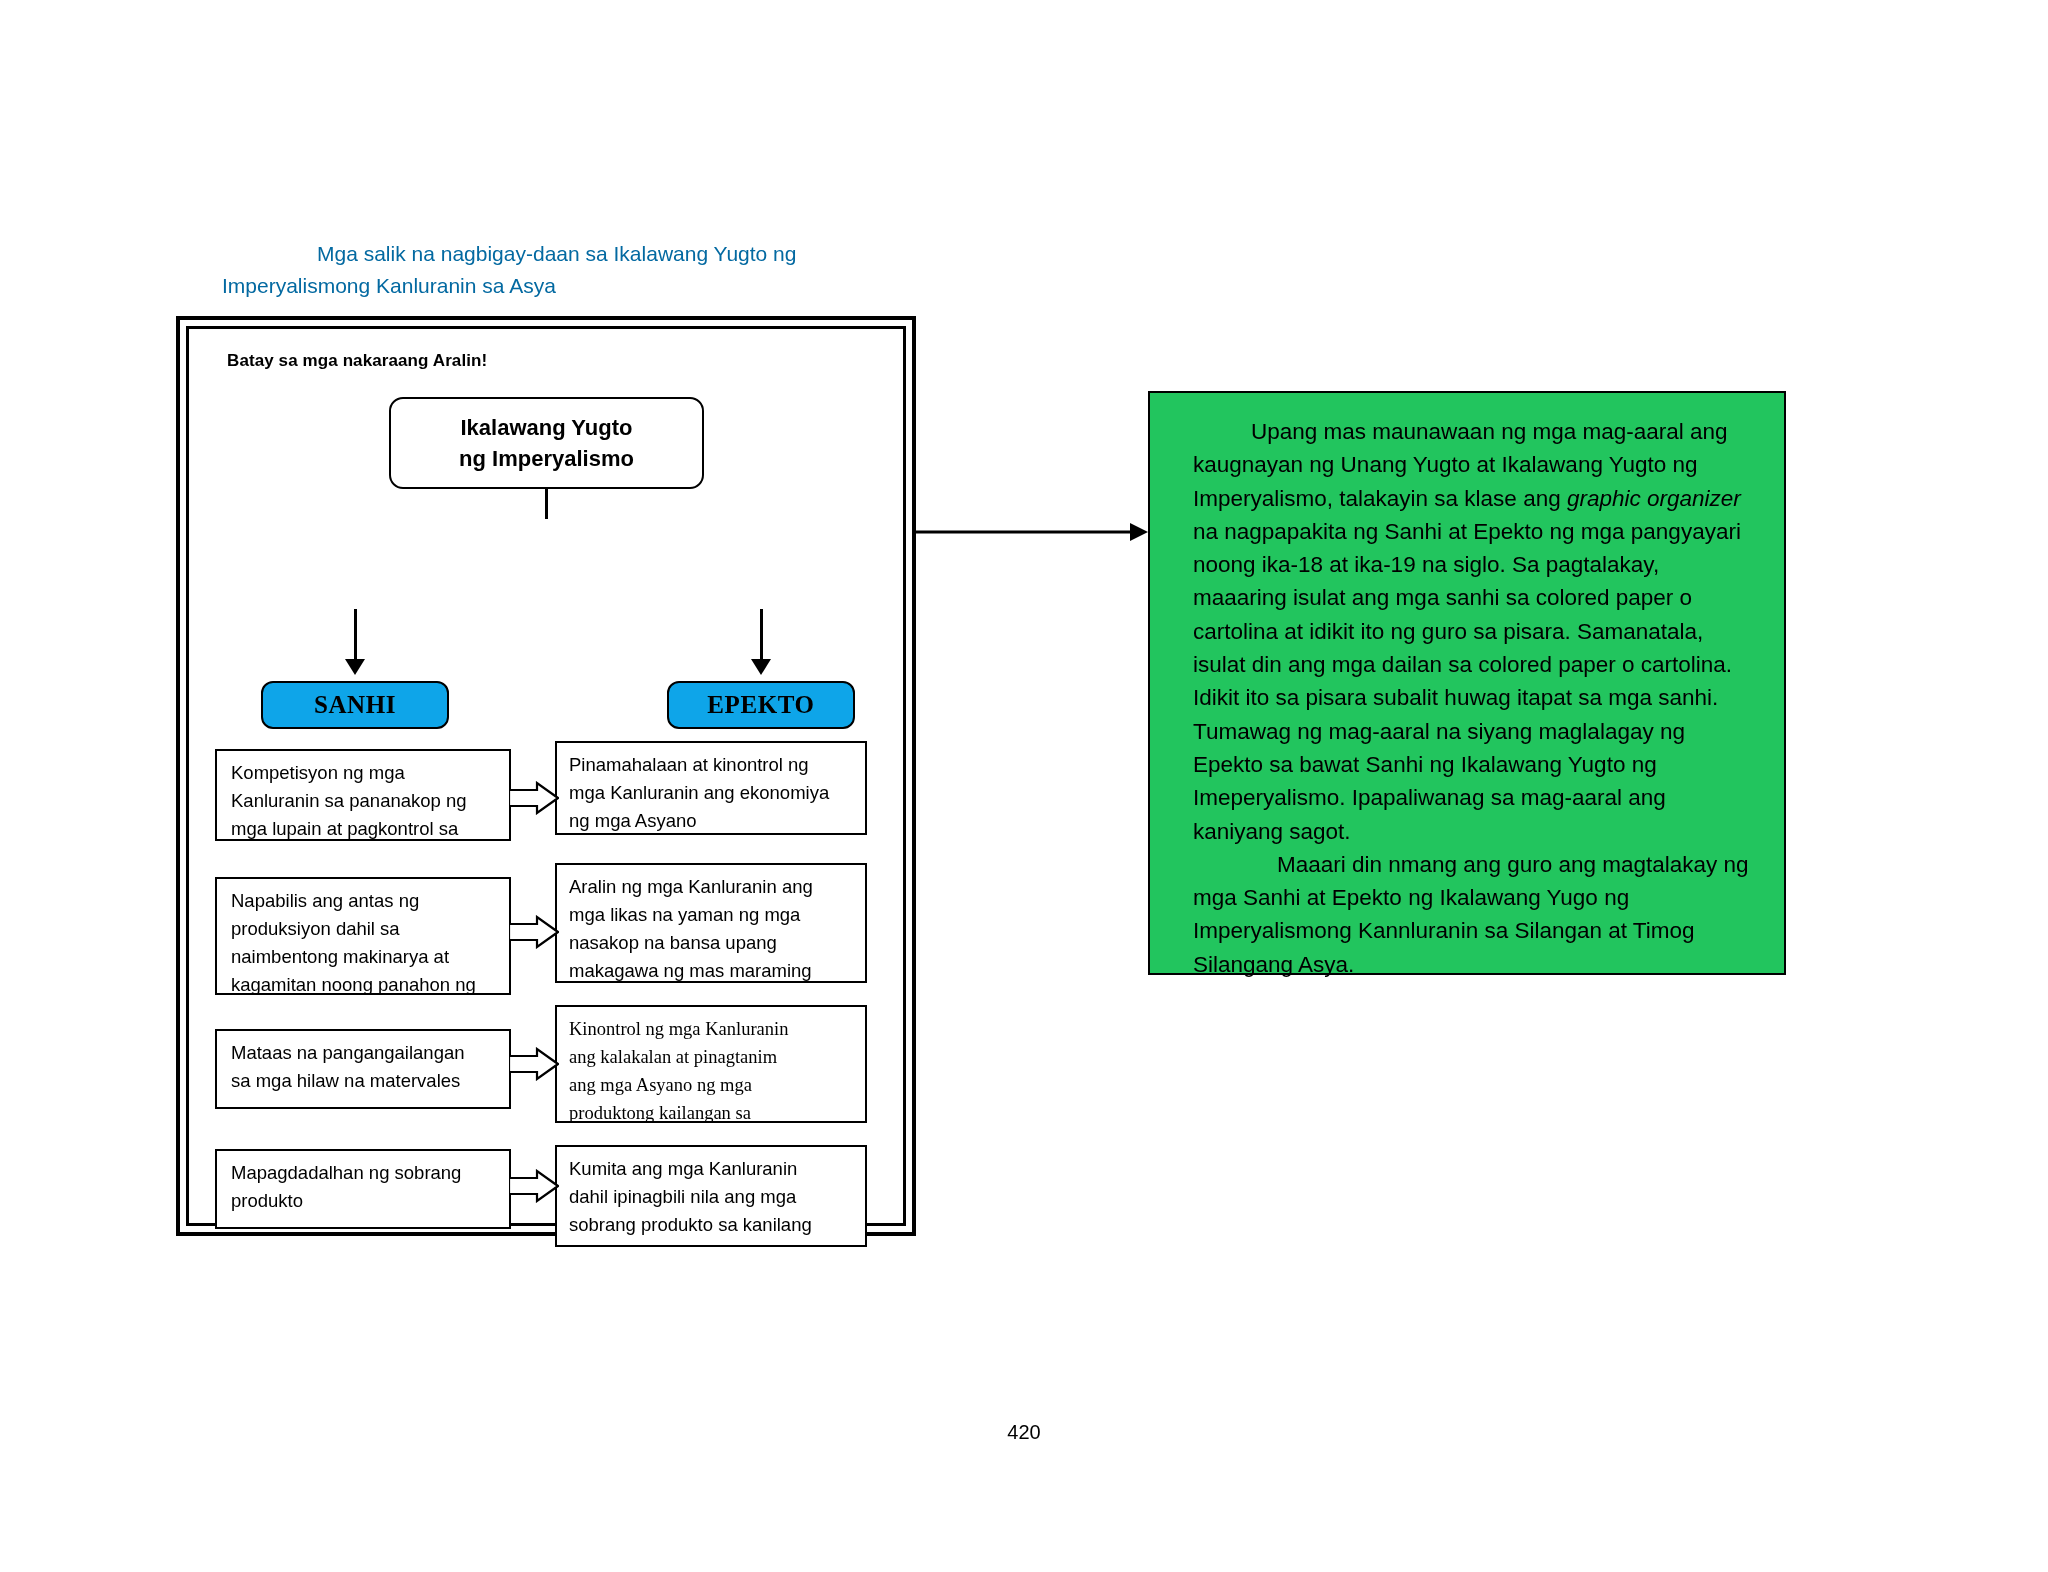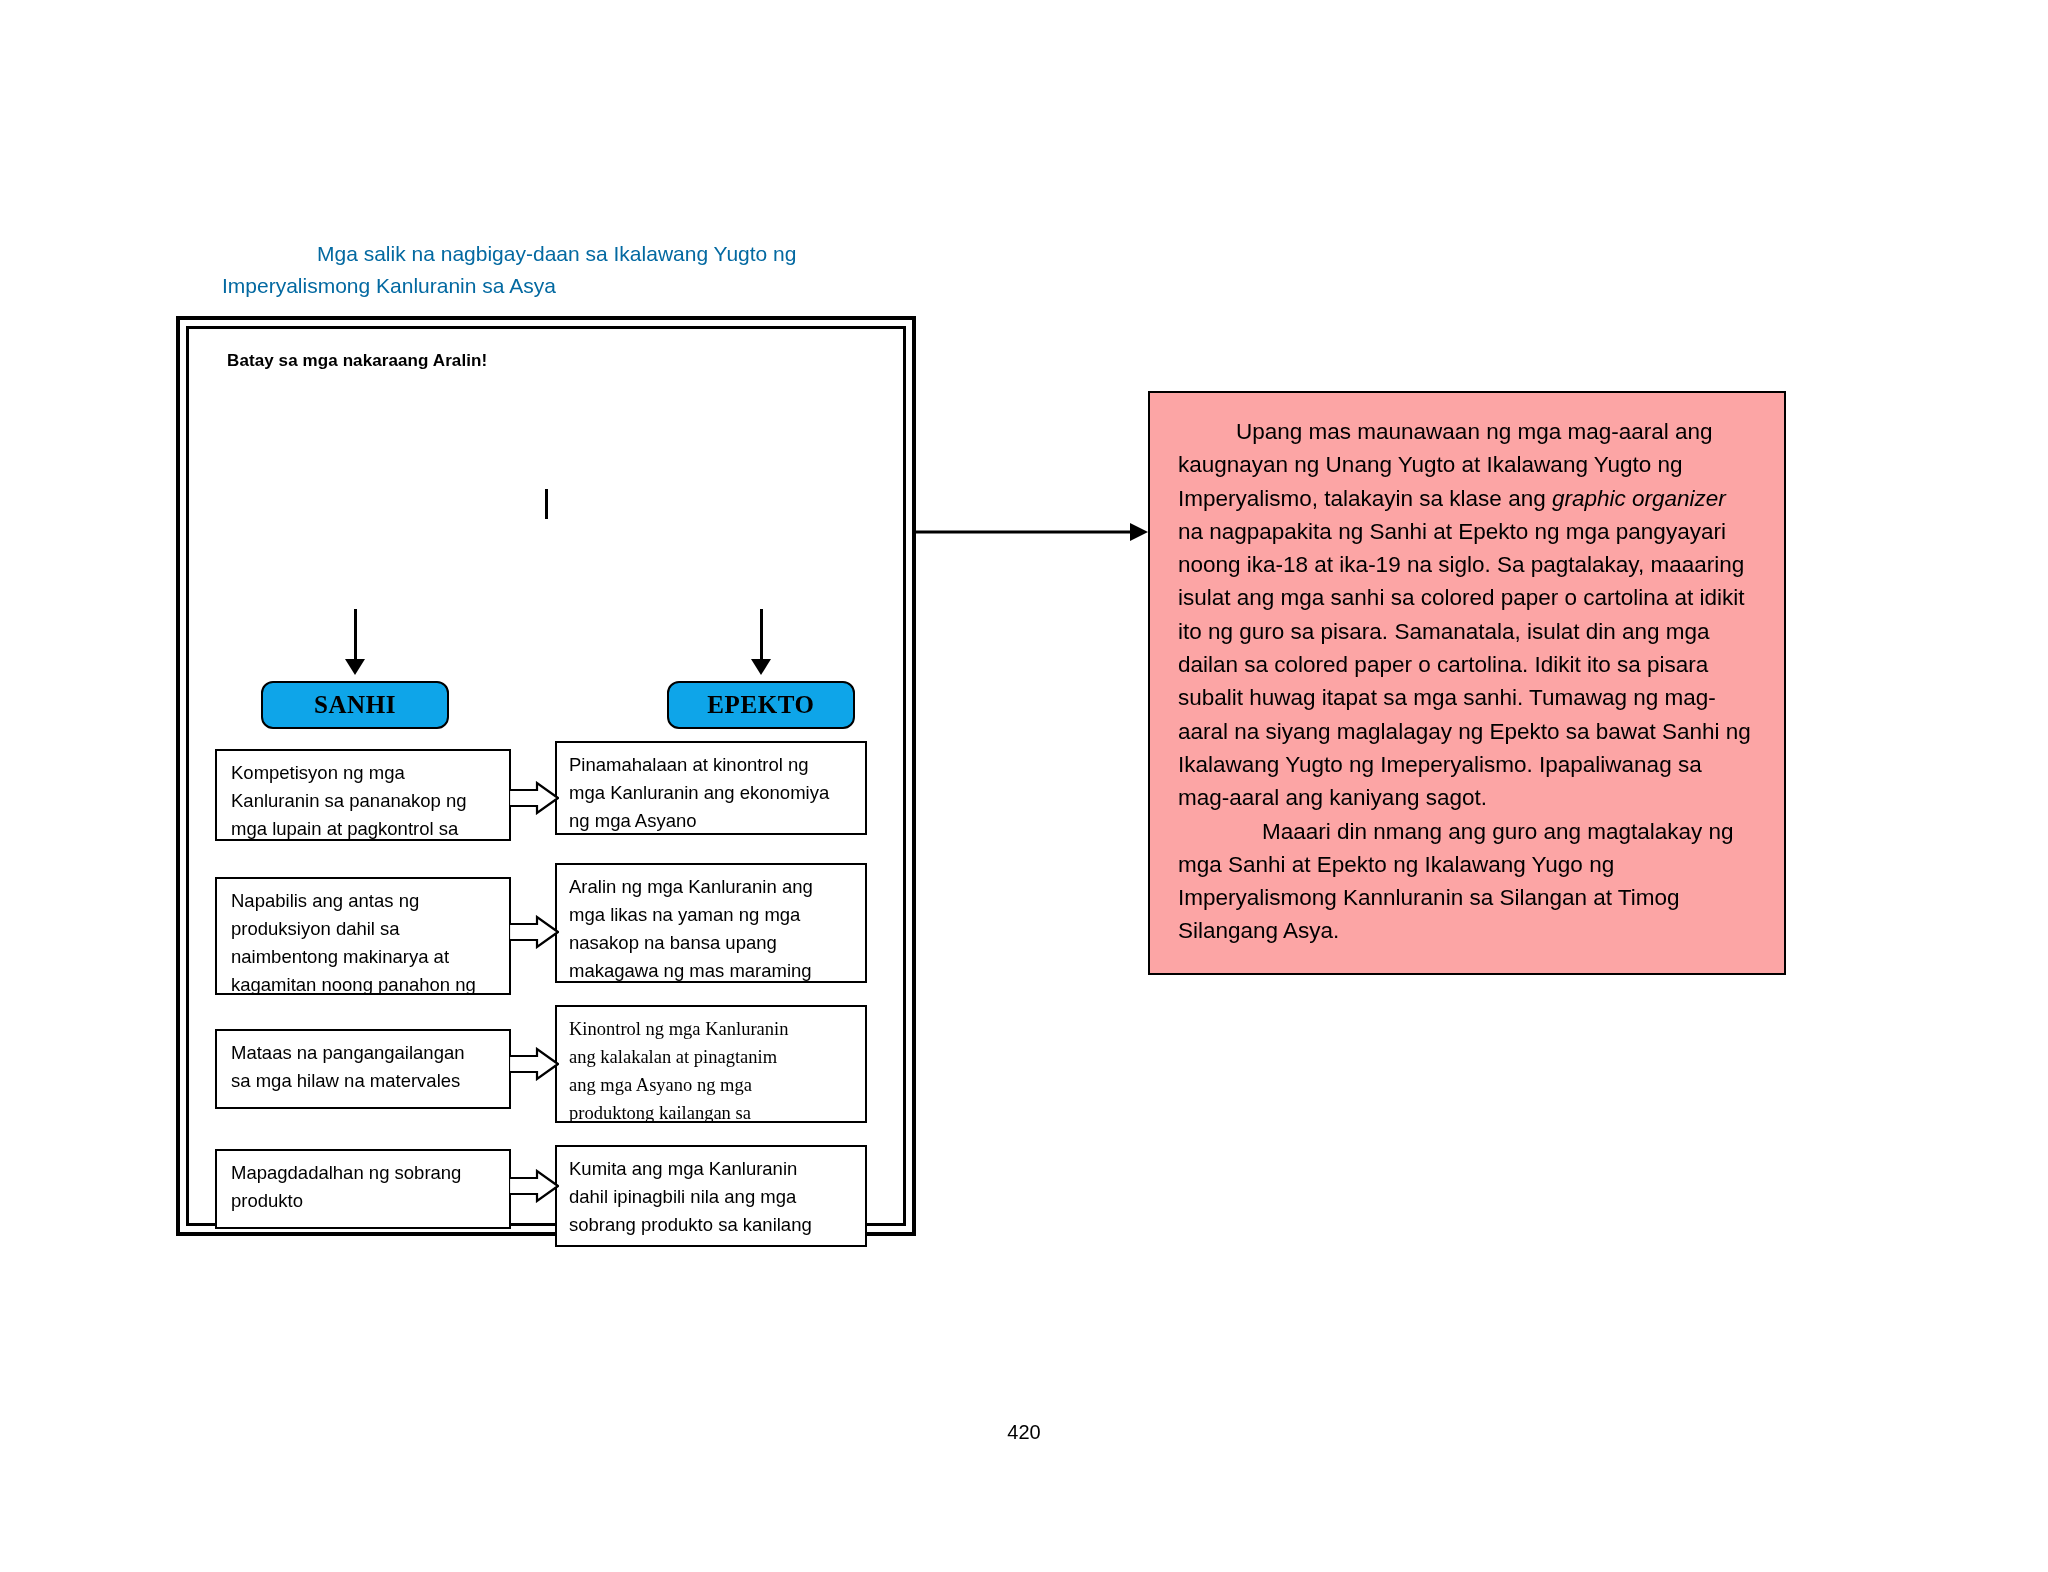--- a/index.html
+++ b/index.html
@@ -163,23 +163,23 @@
   }
 
   
   #notes-panel {
     position: absolute;
     left: 1148px;
     top: 391px;
     width: 638px;
     height: 584px;
     border: 2.5px solid #000;
-    background: #fca5a5;
-    box-sizing: border-box;
-    padding: 22px 30px 0 28px;
+    background: #22c55e;
+    box-sizing: border-box;
+    padding: 22px 30px 0 43px;
   }
   #notes-panel p {
     margin: 0;
     font-size: 22.5px;
     line-height: 33.3px;
     font-family: "Liberation Sans", sans-serif;
     text-align: left;
   }
   #notes-panel p .tab1 { display: inline-block; width: 58px; }
   #notes-panel p .tab2 { display: inline-block; width: 84px; }
@@ -202,20 +202,26 @@
 <div id="doc-title">
   <span class="indent"></span><span>Mga salik na nagbigay-daan sa Ikalawang Yugto ng</span><br>
   <span>Imperyalismong Kanluranin sa Asya</span>
 </div>
 
 <div id="organizer-frame">
   <div id="organizer-inner">
 
     <div id="frame-heading">Batay sa mga nakaraang Aralin!</div>
 
+    <div class="node" id="node-root">
+      <span class="txt">
+        <span>Ikalawang Yugto</span><br>
+        <span>ng Imperyalismo</span>
+      </span>
+    </div>
 
     <div class="vline" style="left:356px; top:160px; height:30px;"></div>
 
 
     <div class="vline" style="left:165px; top:280px; height:52px;"></div>
     <div class="arrowhead-down" style="left:156px; top:330px;"></div>
 
     <div class="vline" style="left:571px; top:280px; height:52px;"></div>
     <div class="arrowhead-down" style="left:562px; top:330px;"></div>
 

